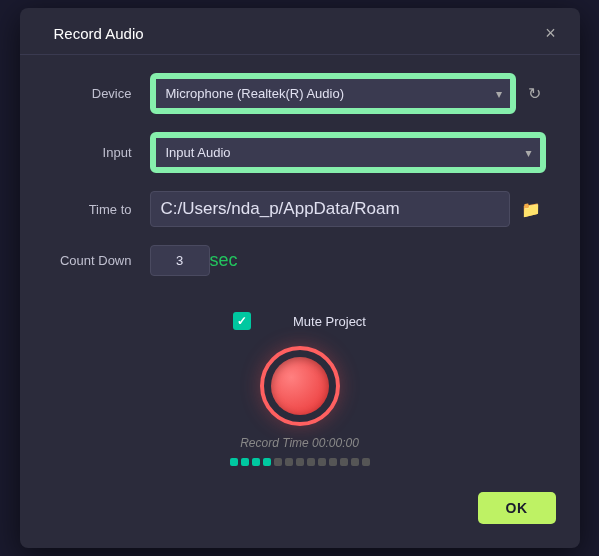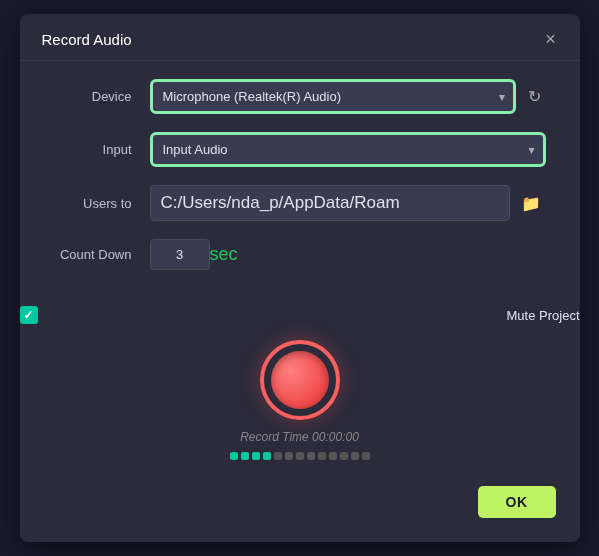--- a/index.html
+++ b/index.html
@@ -18,21 +18,21 @@
       width: 560px;
       min-height: 520px;
       position: relative;
       padding: 0 0 20px 0;
       box-shadow: 0 8px 32px rgba(0,0,0,0.6);
     }
     .title-bar {
       display: flex;
       align-items: center;
       justify-content: space-between;
-      padding: 14px 18px 10px 22px;
+      padding: 14px 18px 10px 34px;
       border-bottom: 1px solid #3a3a50;
     }
     .title-text {
       color: #ffffff;
       font-size: 15px;
       font-weight: 500;
     }
     .close-btn {
       width: 22px;
       height: 22px;
@@ -58,21 +58,21 @@
       color: #c0c0d0;
       font-size: 13px;
       width: 100px;
       text-align: right;
       padding-right: 18px;
       flex-shrink: 0;
     }
     .select-wrapper {
       flex: 1;
       background: #3a3a50;
-      border: 3px solid #86efac;
+      border: 6px solid #86efac;
       border-radius: 6px;
       color: #e0e0f0;
       font-size: 13px;
       padding: 0;
       outline: none;
       display: flex;
       align-items: center;
       position: relative;
       overflow: hidden;
     }
@@ -146,21 +146,21 @@
       outline: none;
       text-align: center;
     }
     .sec-label {
       color: #22c55e;
       font-size: 18px;
     }
     .mute-row {
       display: flex;
       align-items: center;
-      justify-content: space-between;
+      justify-content: center;
       margin: 8px 0 16px 0;
       gap: 34px;
     }
     .checkbox-custom {
       width: 18px;
       height: 18px;
       background: #00c8a0;
       border-radius: 3px;
       display: flex;
       align-items: center;
@@ -274,21 +274,21 @@
       <div class="select-wrapper">
         <select>
           <option>Input Audio</option>
           <option>Stereo Mix</option>
         </select>
         <span class="select-arrow">▾</span>
       </div>
     </div>
 
     <div class="form-row">
-      <span class="form-label">Users to</span>
+      <span class="form-label">Time to</span>
       <div class="saveto-row" style="flex:1; display:flex; align-items:center;">
         <div class="saveto-path">C:/Users/nda_p/AppData/Roam</div>
         <button class="folder-btn" title="Browse">
           <span>📁</span>
         </button>
       </div>
     </div>
 
     <div class="form-row">
       <span class="form-label">Count Down</span>

